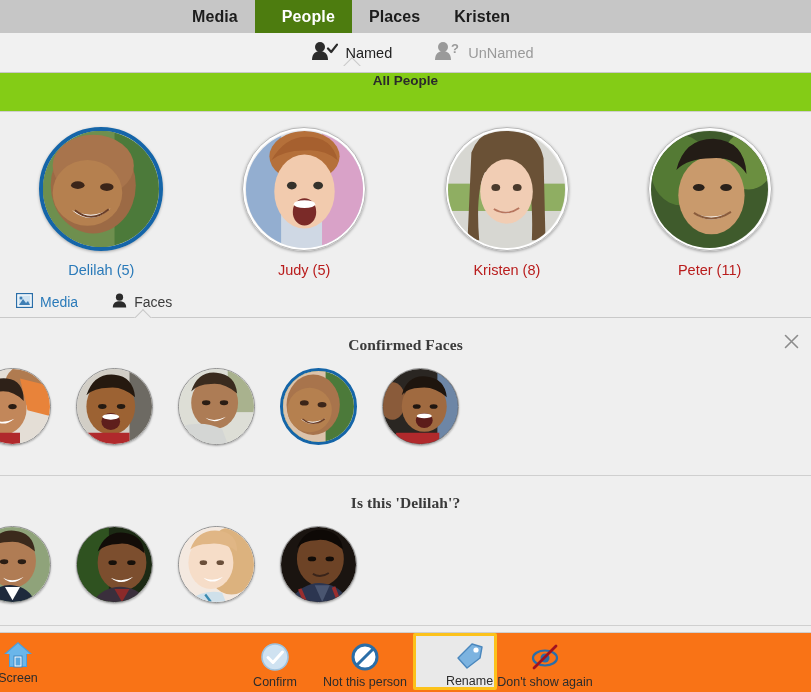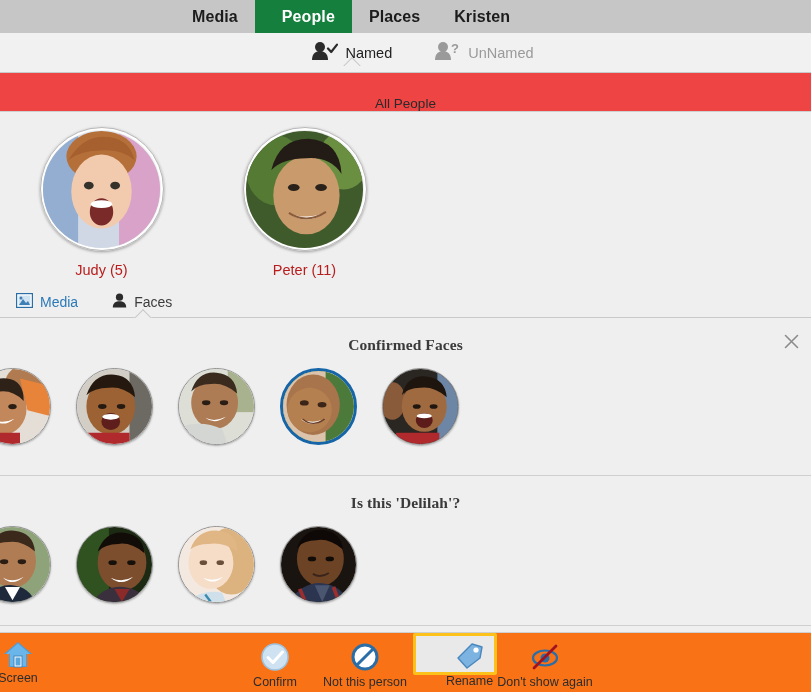--- a/index.html
+++ b/index.html
@@ -40,21 +40,21 @@
     justify-content: center;
     padding: 0 17px;
     font-size: 16px;
     font-weight: bold;
     color: #1c1c1c;
     letter-spacing: 0.1px;
     cursor: pointer;
     user-select: none;
   }
   .top-tab.active {
-    background: #15803d;
+    background: #4d7c0f;
     color: #ffffff;
     padding-left: 27px;
   }
 
   
   .namedbar {
     height: 39px;
     min-height: 39px;
     background: #f1f1f1;
     border-bottom: 1px solid #c9c9c9;
@@ -108,25 +108,26 @@
     background: #f1f1f1;
     border-left: 1px solid #c9c9c9;
     border-top: 1px solid #c9c9c9;
     transform: rotate(45deg);
   }
 
   
   .allpeople {
     height: 38px;
     min-height: 38px;
-    background: #ef4444;
+    background: #84cc16;
     border-bottom: 1px solid #cfcfcf;
     display: flex;
-    align-items: flex-end;
+    align-items: flex-start;
     justify-content: center;
+    font-weight: bold;
   }
   .allpeople .lbl {
     font-size: 13.5px;
     color: #2a2a2a;
   }
 
   
   .people-row {
     height: 175px;
     min-height: 175px;
@@ -315,21 +316,21 @@
     padding-top: 5px;
     cursor: pointer;
     box-sizing: border-box;
     border: 3px solid transparent;
     border-radius: 2px;
   }
   .tool-btn.wide { width: 96px; }
   .tool-btn.highlighted {
     border: 3px solid #fcc21b;
     background: #e9e9e9;
-    height: 42px;
+    height: 57px;
     padding-left: 29px;
   }
   .tool-btn .lbl {
     font-size: 12.5px;
     color: #2c2c2c;
     margin-top: 3px;
     white-space: nowrap;
   }
   .tool-icon { height: 31px; display:flex; align-items:center; justify-content:center; }
 </style>
@@ -374,20 +375,38 @@
 
     </div>
   </div>
 
   <div class="allpeople">
     <span class="lbl">All People</span>
   </div>
 
   <div class="people-row">
 
+    <div class="person selected">
+      <div class="avatar-wrap selected">
+        <div class="avatar-img">
+          <svg width="100%" height="100%" viewBox="0 0 120 120" preserveAspectRatio="xMidYMid slice">
+            <rect x="0" y="0" width="120" height="120" fill="#4c7a3a"></rect>
+            <rect x="0" y="0" width="74" height="120" fill="#6e8f4e"></rect>
+            <ellipse cx="52" cy="56" rx="44" ry="50" fill="#9c6a45"></ellipse>
+            <ellipse cx="52" cy="36" rx="42" ry="32" fill="#a8744c"></ellipse>
+            <ellipse cx="46" cy="64" rx="36" ry="34" fill="#b5804f"></ellipse>
+            <ellipse cx="36" cy="56" rx="7" ry="4" fill="#3b2519"></ellipse>
+            <ellipse cx="66" cy="58" rx="7" ry="4" fill="#3b2519"></ellipse>
+            <path d="M30 82 Q50 99 70 80 Q52 92 30 82 Z" fill="#ffffff"></path>
+            <path d="M33 82 Q50 96 68 81" stroke="#6a3e28" stroke-width="2" fill="none"></path>
+          </svg>
+        </div>
+      </div>
+      <div class="person-name">Delilah (5)</div>
+    </div>
 
     <div class="person">
       <div class="avatar-wrap plain">
         <div class="avatar-img">
           <svg width="100%" height="100%" viewBox="0 0 120 120" preserveAspectRatio="xMidYMid slice">
             <rect x="0" y="0" width="120" height="120" fill="#cfd8e4"></rect>
             <rect x="78" y="0" width="42" height="120" fill="#d9a2c8"></rect>
             <rect x="0" y="0" width="36" height="120" fill="#93aed0"></rect>
             <ellipse cx="60" cy="26" rx="36" ry="26" fill="#b5703a"></ellipse>
             <ellipse cx="60" cy="62" rx="31" ry="38" fill="#f2cbae"></ellipse>
@@ -395,20 +414,37 @@
             <ellipse cx="47" cy="56" rx="5" ry="4" fill="#35322c"></ellipse>
             <ellipse cx="74" cy="56" rx="5" ry="4" fill="#35322c"></ellipse>
             <ellipse cx="60" cy="83" rx="12" ry="14" fill="#7a2a28"></ellipse>
             <ellipse cx="60" cy="75" rx="11" ry="4" fill="#ffffff"></ellipse>
           </svg>
         </div>
       </div>
       <div class="person-name">Judy (5)</div>
     </div>
 
+    <div class="person">
+      <div class="avatar-wrap plain">
+        <div class="avatar-img">
+          <svg width="100%" height="100%" viewBox="0 0 120 120" preserveAspectRatio="xMidYMid slice">
+            <rect x="0" y="0" width="120" height="120" fill="#d7d7d2"></rect>
+            <rect x="0" y="54" width="120" height="28" fill="#8fae62"></rect>
+            <path d="M24 22 Q34 -4 62 -2 Q92 0 98 28 L100 112 L86 112 Q88 60 78 40 Q60 52 38 42 Q28 62 32 112 L20 112 Z" fill="#6a5136"></path>
+            <ellipse cx="60" cy="62" rx="27" ry="33" fill="#f1cdb4"></ellipse>
+            <ellipse cx="49" cy="58" rx="4.5" ry="3.6" fill="#4a3a2c"></ellipse>
+            <ellipse cx="71" cy="58" rx="4.5" ry="3.6" fill="#4a3a2c"></ellipse>
+            <path d="M47 80 Q60 90 73 79 Q60 86 47 80 Z" fill="#ffffff"></path>
+            <path d="M47 80 Q60 88 73 79" stroke="#b8765e" stroke-width="1.8" fill="none"></path>
+          </svg>
+        </div>
+      </div>
+      <div class="person-name">Kristen (8)</div>
+    </div>
 
     <div class="person">
       <div class="avatar-wrap plain">
         <div class="avatar-img">
           <svg width="100%" height="100%" viewBox="0 0 120 120" preserveAspectRatio="xMidYMid slice">
             <rect x="0" y="0" width="120" height="120" fill="#3f5b2c"></rect>
             <ellipse cx="30" cy="40" rx="30" ry="36" fill="#547a34"></ellipse>
             <ellipse cx="100" cy="30" rx="26" ry="30" fill="#6b8f40"></ellipse>
             <ellipse cx="62" cy="66" rx="34" ry="40" fill="#c99a6c"></ellipse>
             <path d="M26 40 Q34 8 64 8 Q96 10 98 44 Q86 26 62 28 Q38 28 26 40 Z" fill="#231c16"></path>

